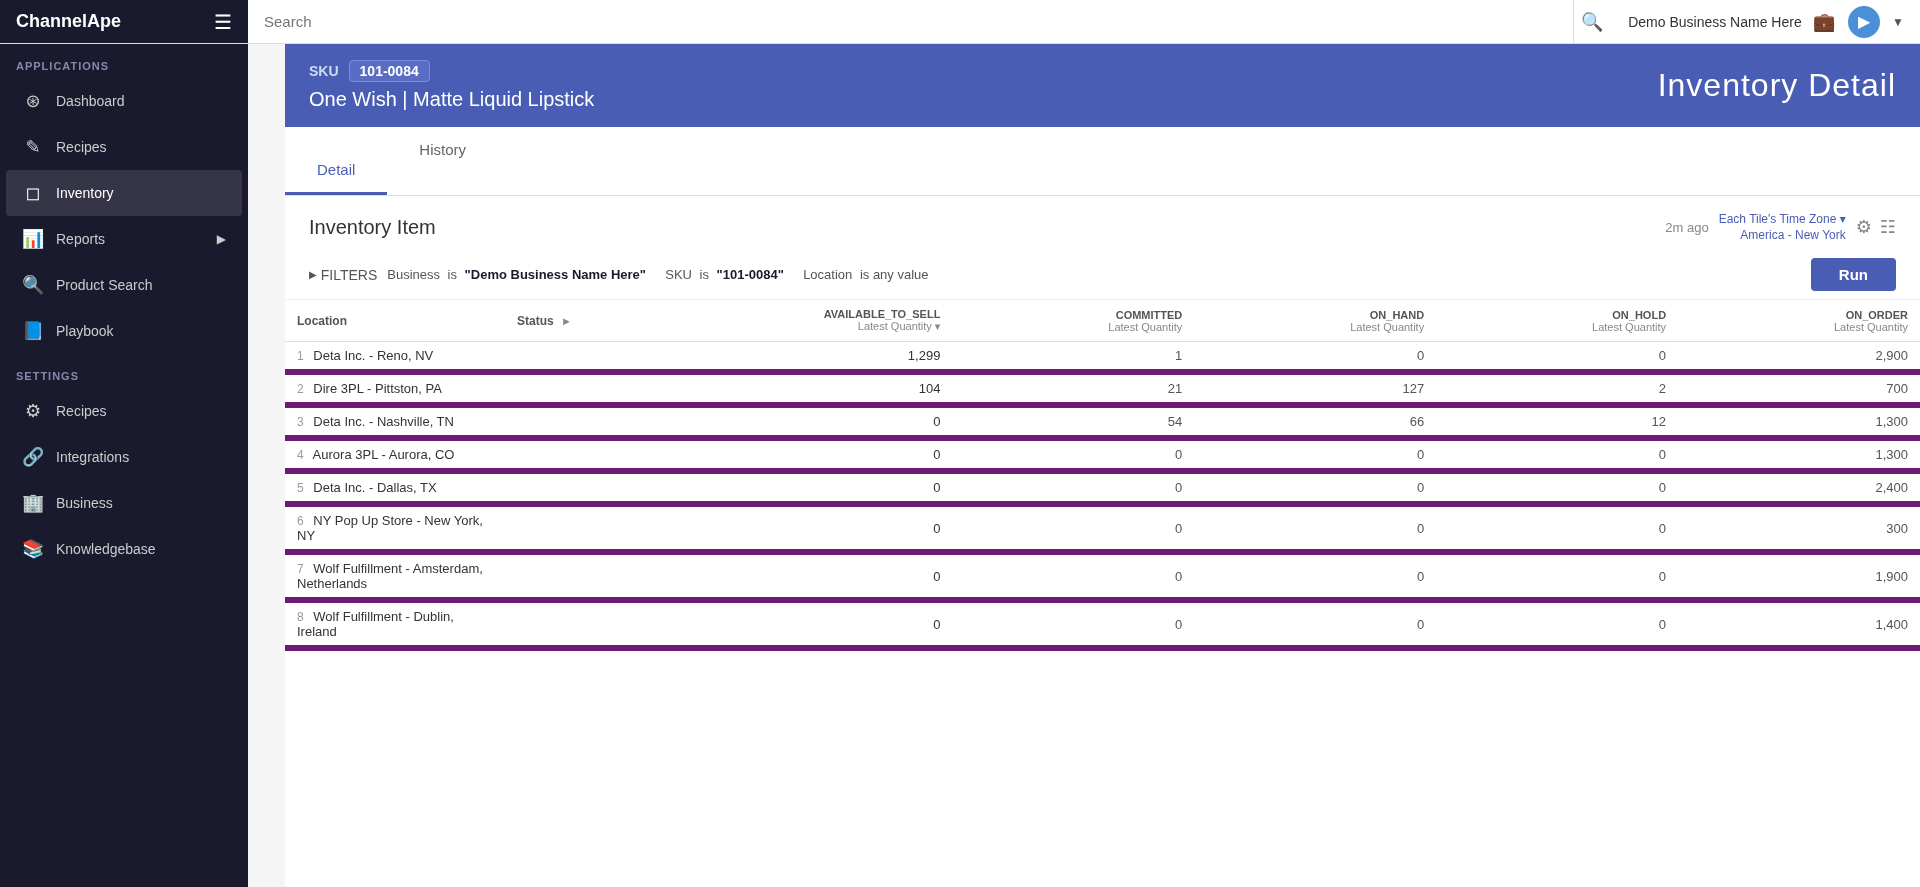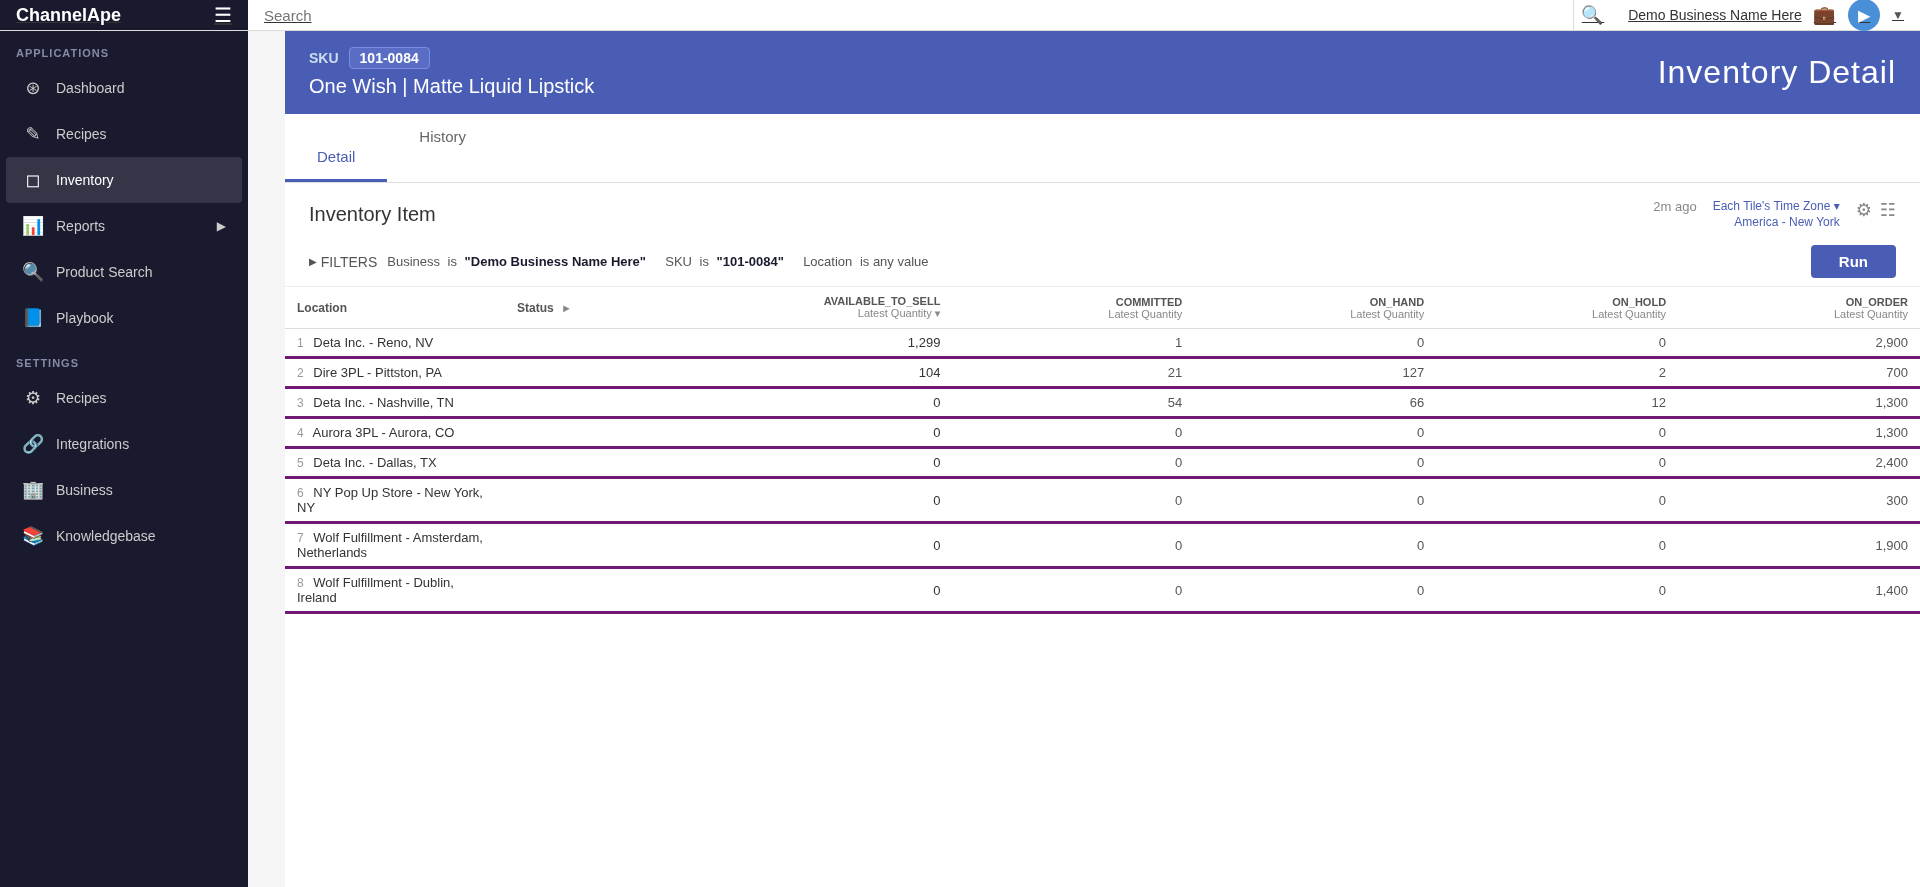--- a/index.html
+++ b/index.html
@@ -1,21 +1,21 @@
 <!DOCTYPE html>
 <html><head>
   <meta charset="utf-8">
   <style>
     * { box-sizing: border-box; margin: 0; padding: 0; }
     body { font-family: 'Segoe UI', Arial, sans-serif; background: #f5f5f5; color: #333; display: flex; flex-direction: column; height: 887px; overflow: hidden; }
 
     
     .topbar {
-      display: flex; align-items: center; background: #fff; height: 31px;
-      border-bottom: 1px solid #ddd; flex-shrink: 0; text-decoration: underline;
+      display: flex; align-items: center; background: #fff; height: 44px;
+      border-bottom: 1px solid #ddd; flex-shrink: 0;
     }
     .topbar-logo {
       width: 248px; background: #1a1a2e; height: 100%; display: flex; align-items: center;
       justify-content: space-between; padding: 0 16px; flex-shrink: 0;
     }
     .logo-text { color: #fff; font-size: 18px; font-weight: 700; }
     .hamburger-icon { color: #fff; font-size: 20px; cursor: pointer; }
     .search-bar {
       flex: 1; height: 100%; display: flex; align-items: center;
       padding: 0 16px; border-right: 1px solid #ddd;
@@ -118,21 +118,21 @@
     .data-table { width: 100%; border-collapse: collapse; font-size: 13px; }
     .data-table thead tr { background: #fff; }
     .data-table th {
       text-align: left; padding: 8px 12px; color: #555; font-weight: 600;
       border-bottom: 1px solid #ddd; font-size: 12px; white-space: nowrap;
     }
     .col-location { width: 220px; }
     .col-status { width: 100px; }
     .subheader { font-size: 11px; color: #888; font-weight: 400; }
     .data-table td {
-      padding: 6px 12px; border-bottom: 3px solid #701a75; color: #333; vertical-align: middle;
+      padding: 6px 12px; border-bottom: 6px solid #701a75; color: #333; vertical-align: middle;
     }
     .data-table td.num { text-align: right; color: #555; }
     .data-table td.num.highlight { color: #333; font-weight: 500; }
     .row-num { color: #999; font-size: 12px; margin-right: 6px; }
     .status-arrow { color: #888; font-size: 11px; margin-left: 4px; }
   </style>
 </head>
 <body>
 
 <div class="topbar">
@@ -217,21 +217,21 @@
 
     <div class="tabs">
       <div class="tab active">Detail</div>
       <div class="tab">History</div>
     </div>
 
     <div class="table-area">
 
       <div class="inventory-item-header">
         <span class="inventory-item-title">Inventory Item</span>
-        <div style="display:flex;gap:16px;margin-left:17px;">
+        <div style="display:flex;align-items:center;gap:10px;margin-left:17px;">
           <span class="timestamp">2m ago</span>
           <div class="timestamp-tz">
             <span class="tz-info">Each Tile's Time Zone ▾</span>
             <span class="tz-info">America - New York</span>
           </div>
           <div class="header-icons">
             <span class="header-icon-btn">⚙</span>
             <span class="header-icon-btn">☷</span>
           </div>
         </div>

